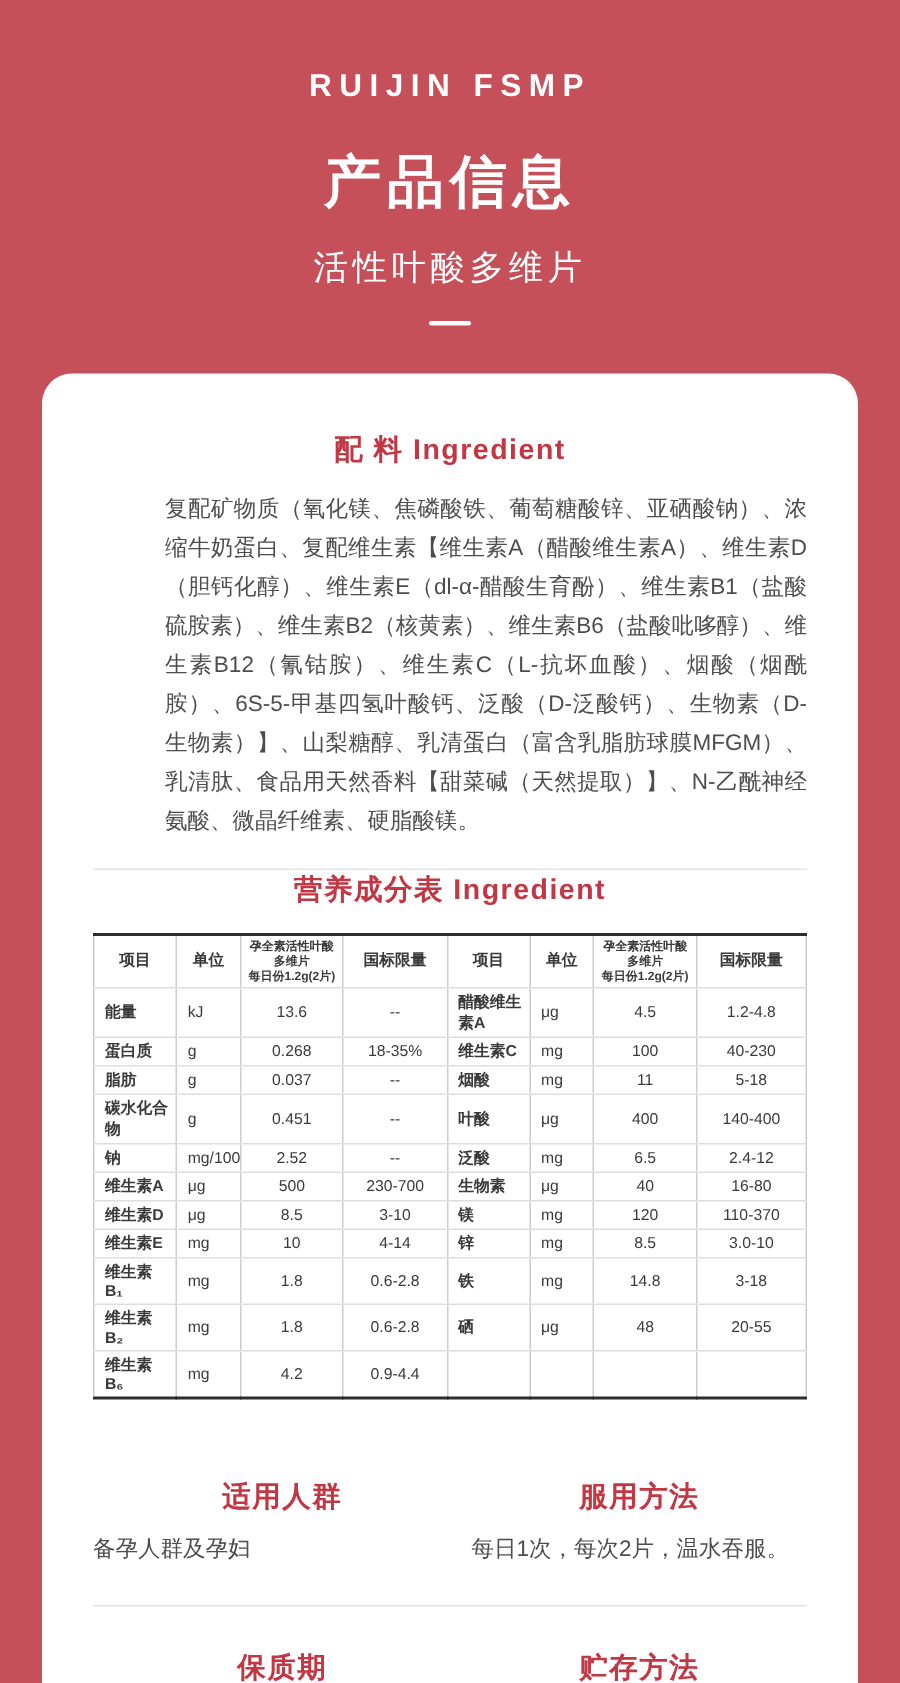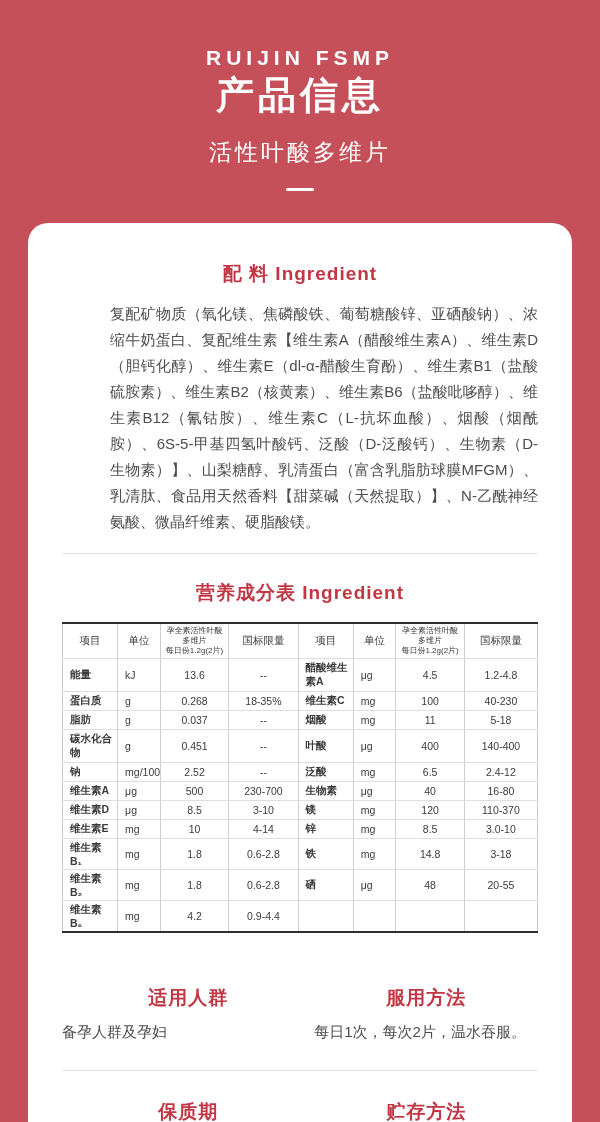--- a/index.html
+++ b/index.html
@@ -12,21 +12,21 @@
     position: relative;
   }
   .page { width: 600px; min-height: 1122px; padding-bottom: 60px; }
 
   
   .hero { text-align: center; padding-top: 46px; color: #ffffff; }
   .brand {
     font-size: 21px; font-weight: bold; letter-spacing: 5px; color: #ffffff;
   }
   .title {
-    font-size: 38px; font-weight: bold; letter-spacing: 4px; color: #ffffff;
+    margin-top: 26px; font-size: 38px; font-weight: bold; letter-spacing: 4px; color: #ffffff;
   }
   .subtitle {
     margin-top: 16px; font-size: 23px; letter-spacing: 3px; color: #ffffff;
   }
   .dash-rule {
     margin: 20px auto 0 auto; width: 28px; height: 3px; background: #ffffff; border-radius: 2px;
   }
 
   
   .card {
@@ -38,21 +38,21 @@
   .section-heading {
     color: #c23744; font-size: 19px; font-weight: bold; letter-spacing: 1px; text-align: center;
   }
   .body-text {
     margin-top: 14px; font-size: 15px; line-height: 26px; color: #4d4d4d;
     text-align: justify;
     margin-left: 48px;
   }
   .divider { margin-top: 18px; border-top: 1px solid #e3e3e3; height: 0; }
 
-  .nutrition-heading { margin-top: 26px; }
+  .nutrition-heading { }
 
   
   table.nutrition {
     margin-top: 16px;
     width: 100%;
     border-collapse: collapse;
     border-top: 2px solid #2e2e2e;
     border-bottom: 2px solid #2e2e2e;
     border-left: 1px solid #c9c9c9;
     border-right: 1px solid #c9c9c9;
@@ -61,21 +61,21 @@
   table.nutrition th, table.nutrition td {
     border-left: 1px solid #cdcdcd;
     border-bottom: 1px solid #dedede;
     font-size: 10.5px;
     color: #3a3a3a;
     padding: 2px 4px;
     height: 17px;
     overflow: hidden;
   }
   table.nutrition th {
-    text-align: center; font-weight: normal; height: 32px;
+    text-align: center; font-weight: bold; height: 32px;
     white-space: pre-line; line-height: 1.25; vertical-align: middle;
   }
   table.nutrition th.small-header { font-size: 8px; }
   table.nutrition td.c-item { text-align: left; font-weight: bold; padding-left: 7px; }
   table.nutrition td.c-unit { text-align: left; font-weight: normal; padding-left: 7px; }
   table.nutrition td.c-num { text-align: center; font-weight: normal; }
   table.nutrition tr > *:first-child { border-left: none; }
   table.nutrition tr:last-child td { border-bottom: none; }
 
   

